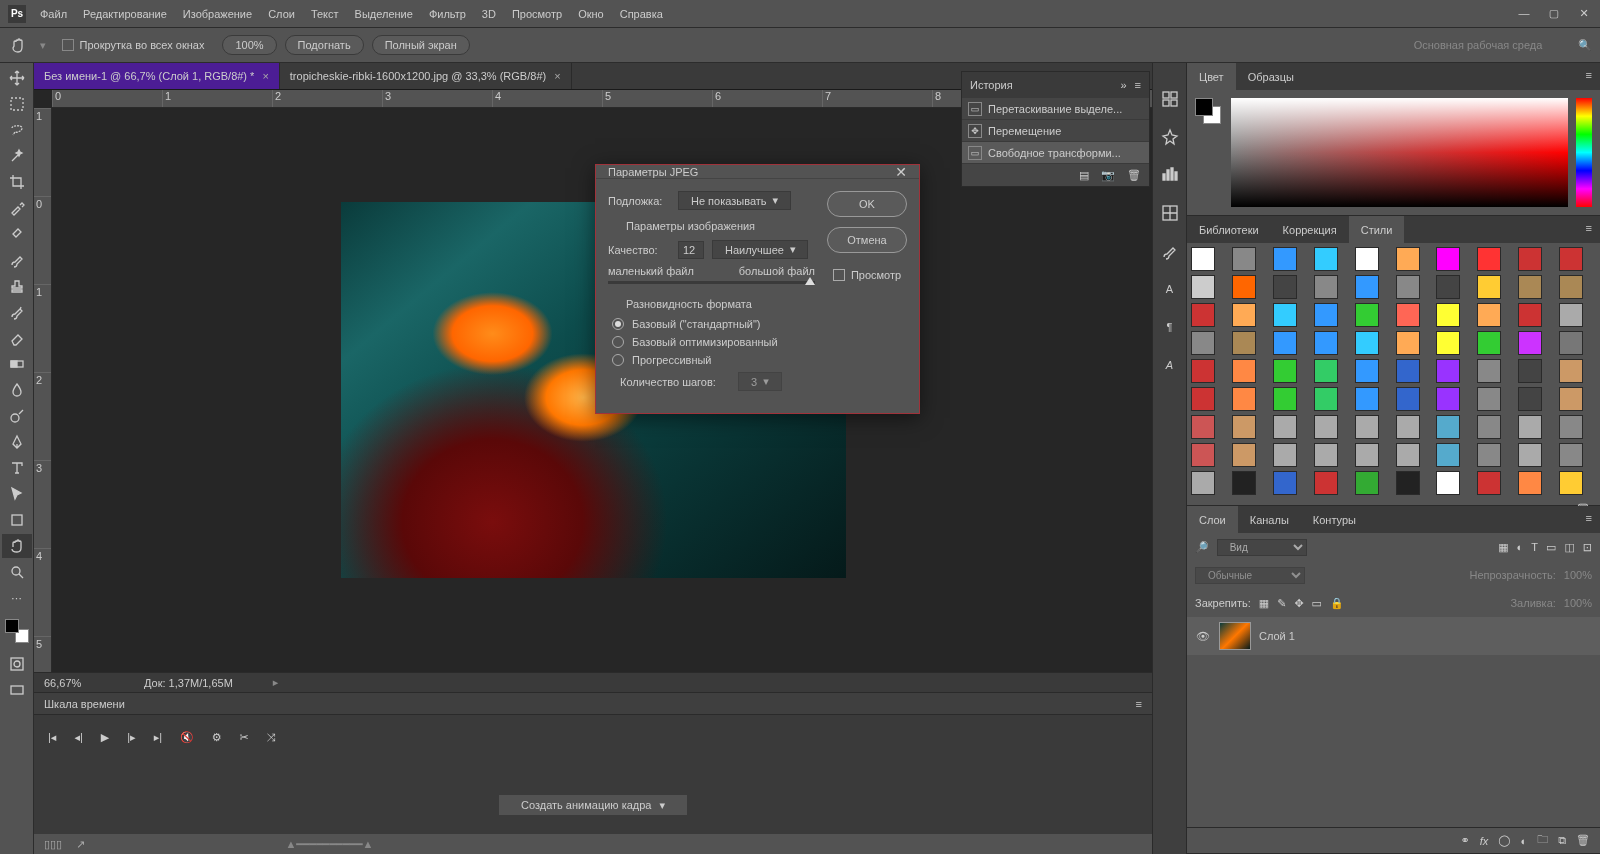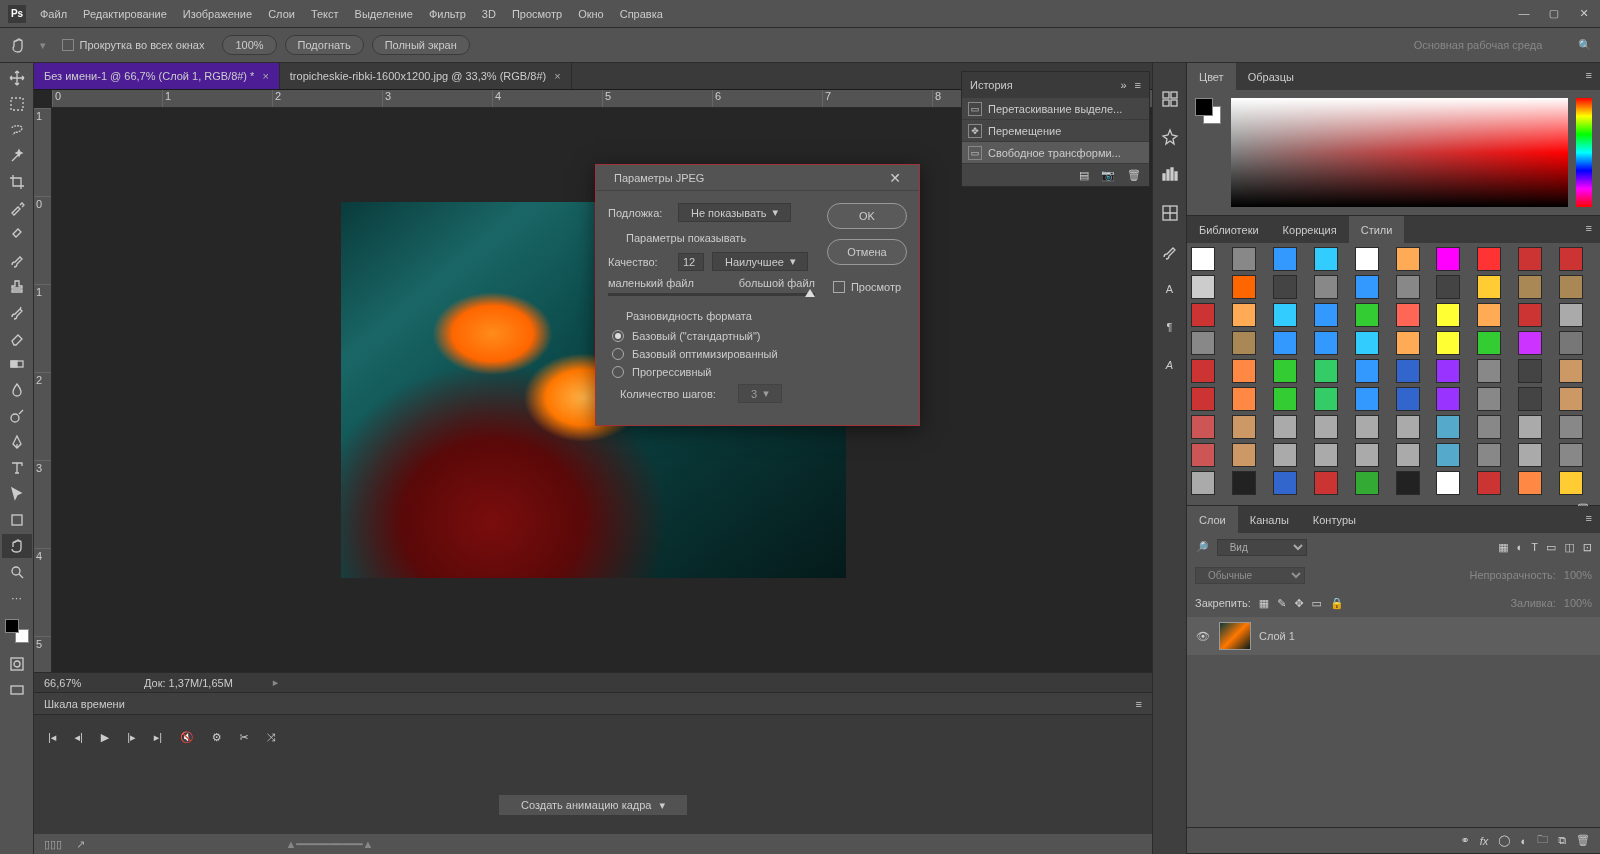--- a/index.html
+++ b/index.html
@@ -69,21 +69,21 @@
 
 .hist{position:absolute;top:71px;left:961px;width:189px;background:#454545;border:1px solid #2a2a2a}
 .hist-head{height:26px;background:#3a3a3a;display:flex;align-items:center;padding:0 8px}
 .hist-head .t{flex:1}
 .hist-body{max-height:90px;overflow:hidden}
 .hist-row{display:flex;align-items:center;height:22px;padding:0 6px;gap:6px;font-size:10px;border-bottom:1px solid #3a3a3a}
 .hist-row .ic{width:14px;height:14px;border:1px solid #888;display:flex;align-items:center;justify-content:center;font-size:9px}
 .hist-foot{height:22px;display:flex;justify-content:flex-end;gap:12px;padding:0 8px;align-items:center;color:#ccc}
 
 .dlg{position:absolute;top:164px;left:595px;width:325px;background:#535353;border:1px solid #a0323a;box-shadow:0 4px 20px rgba(0,0,0,.5)}
-.dlg-title{height:26px;background:#535353;display:flex;align-items:center;padding:0 18px;border-bottom:1px solid #444}
+.dlg-title{height:14px;background:#535353;display:flex;align-items:center;padding:0 12px;border-bottom:1px solid #444}
 .dlg-title .x{margin-left:auto;font-size:14px}
 .dlg-body{padding:12px;display:flex;gap:12px}
 .dlg-left{flex:1}
 .dlg-right{width:80px;display:flex;flex-direction:column;gap:10px;align-items:center}
 .dlg-btn{width:80px;height:26px;border:1px solid #999;border-radius:13px;display:flex;align-items:center;justify-content:center;background:#5a5a5a}
 .dlg-row{display:flex;align-items:center;gap:8px;margin-bottom:10px;font-size:11px}
 .dlg-row label{min-width:62px}
 .dlg-sel{background:#454545;border:1px solid #3a3a3a;padding:2px 12px;display:flex;align-items:center;gap:6px}
 .dlg-inp{width:26px;background:#454545;border:1px solid #3a3a3a;padding:2px 4px;color:#ccc}
 .section-lbl{font-size:11px;margin:8px 0 8px 18px}
@@ -576,21 +576,21 @@
   </div>
   <div class="dlg-body">
     <div class="dlg-left">
       <div class="dlg-row">
         <label>Подложка:</label>
         <div class="dlg-sel">
             <span>Не показывать</span>
             <span>▾</span>
           </div>
       </div>
-      <div class="section-lbl">Параметры показывать</div>
+      <div class="section-lbl">Параметры изображения</div>
       <div class="dlg-row">
         <label>Качество:</label>
         <input class="dlg-inp" value="12" style="">
         <div class="dlg-sel">
             <span>Наилучшее</span>
             <span>▾</span>
           </div>
       </div>
       <div class="slider-lbls">
           <span>маленький файл</span>

